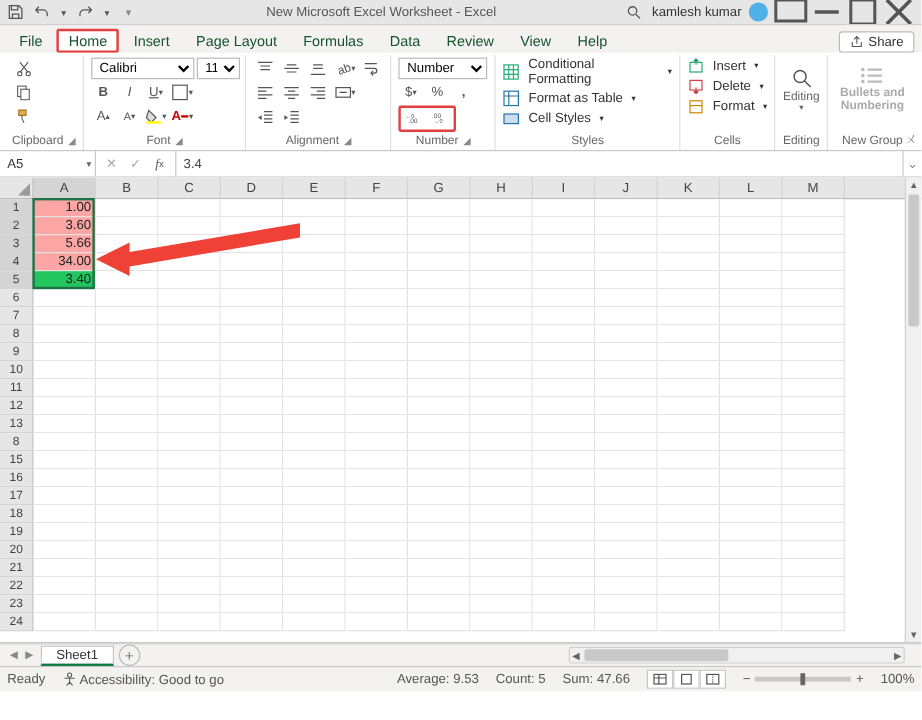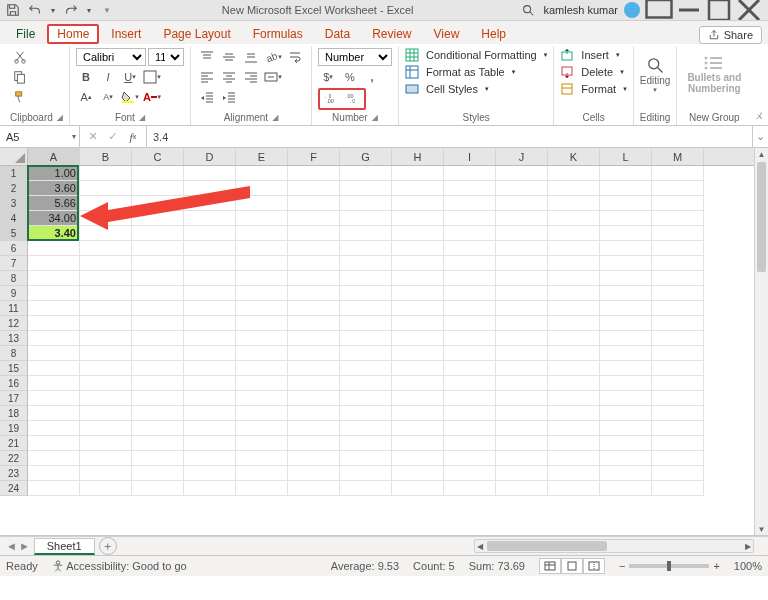--- a/index.html
+++ b/index.html
@@ -8,21 +8,21 @@
   .titlebar { height: 20px; background: #e6e6e6; display: flex; align-items: center; padding: 0 4px; gap:4px;}
   .titlebar .icon-btn { width: 18px; height: 18px; display:flex; align-items:center; justify-content:center; color:#555; }
   .titlebar .title { flex:1; text-align:center; color:#555; font-size:11px;}
   .titlebar .search-area { display:flex; align-items:center; gap:6px;}
   .win-btns { display:flex; gap:0;}
   .win-btn { width:30px; height:20px; display:flex; align-items:center; justify-content:center; color:#555;}
   .win-btn.close { background:#e6e6e6;}
   .titlebar .acct-badge { width:16px; height:16px; border-radius:50%; background:#50b0e8; display:inline-block;}
   
   .menutabs { height:24px; background:#f3f2f1; display:flex; align-items:flex-end; padding: 0 6px; gap:2px; border-top:1px solid #d0d0d0; position:relative;}
-  .menutab { padding:3px 10px; color:#c2410c; font-size:12px; background:transparent; }
+  .menutab { padding:3px 10px; color:#14532d; font-size:12px; background:transparent; }
   .menutab.file { color:#14532d; font-weight:500;}
   .menutab.home-outline { border:2px solid #e04040; border-radius:2px; padding:1px 8px; background:#fff;}
   .share-btn { margin-left:auto; border:1px solid #bbb; border-radius:3px; padding:2px 8px; background:#fff; display:flex; align-items:center; gap:4px; font-size:11px;}
   
   .ribbon { height:82px; background:#fff; border-bottom:1px solid #c8c8c8; display:flex; padding:2px 4px 0 4px; position:relative;}
   .group { border-right:1px solid #e0e0e0; padding:2px 6px 0 6px; display:flex; flex-direction:column; position:relative;}
   .group-body { flex:1; display:flex; align-items:flex-start; gap:4px;}
   .group-label { text-align:center; font-size:10px; color:#666; padding-bottom:2px; display:flex; align-items:center; justify-content:center; gap:4px;}
   .dlg-launcher { font-size:8px; color:#888;}
   .btn3 { width:20px; height:18px; display:flex; align-items:center; justify-content:center; color:#555; border:1px solid transparent;}
@@ -50,22 +50,22 @@
   .col-headers { height:18px; display:flex; background:#e6e6e6; border-bottom:1px solid #bdbdbd;}
   .corner { width:28px; border-right:1px solid #bdbdbd; background:#e6e6e6; position:relative;}
   .corner::after{ content:""; position:absolute; right:2px; bottom:2px; border:5px solid transparent; border-bottom-color:#9a9a9a; border-right-color:#9a9a9a;}
   .col-h { width:52px; border-right:1px solid #d4d4d4; text-align:center; font-size:11px; color:#444; line-height:18px;}
   .col-h.sel { background:#d4d4d4;}
   .rows { position:relative;}
   .row-h { width:28px; height:15px; border-right:1px solid #bdbdbd; border-bottom:1px solid #d4d4d4; text-align:center; font-size:10px; color:#444; line-height:15px; background:#e6e6e6;}
   .row-h.sel { background:#d4d4d4;}
   .gridrow { display:flex; height:15px;}
   .cell { width:52px; height:15px; border-right:1px solid #e3e3e3; border-bottom:1px solid #e3e3e3; text-align:right; padding-right:3px; font-size:11px; color:#222; line-height:15px; background:#fff;}
-  .cell.sel { background:#a3a3a3;}
-  .cell.active { background:#bef264;font-weight:bold;}
+  .cell.sel { background:#fca5a5;}
+  .cell.active { background:#22c55e;}
   .sel-border { position:absolute; border:2px solid #1f7246; pointer-events:none;}
   .vscroll { position:absolute; right:0; top:0; bottom:0; width:14px; background:#f0f0f0; border-left:1px solid #d0d0d0;}
   .vscroll .thumb{ position:absolute; left:2px; right:2px; top:14px; height:110px; background:#c8c8c8; border-radius:2px;}
   .vscroll .arr { position:absolute; left:0; right:0; height:12px; display:flex; align-items:center; justify-content:center; font-size:8px; color:#666;}
   .vscroll .arr.top{ top:0;} .vscroll .arr.bot{ bottom:0;}
   
   .arrow-ann { position:absolute; left:80px; top:30px; pointer-events:none;}
   
   .sheet-row { height:20px; background:#f3f2f1; border-top:1px solid #d0d0d0; border-bottom:1px solid #c8c8c8; display:flex; align-items:center; padding-left:6px; gap:4px; position:relative;}
   .sheet-nav { display:flex; gap:2px; color:#888;}
@@ -187,21 +187,21 @@
     </div>
     <div class="group-label">
         <span>Clipboard</span>
         <span class="dlg-launcher">◢</span>
       </div>
   </div>
 
   <div class="group" style="min-width:118px;">
     <div class="group-body col">
       <div class="row">
-        <select style="width:70px;"><option>Calibri</option></select>
+        <select style="width:86px;"><option>Calibri</option></select>
         <select style="width:36px;"><option>11</option></select>
       </div>
       <div class="row">
         <div class="btn3">
             <b>B</b>
           </div>
         <div class="btn3">
             <i>I</i>
           </div>
         <div class="btn3">
@@ -598,20 +598,36 @@
         <div class="cell"></div>
         <div class="cell"></div>
         <div class="cell"></div>
         <div class="cell"></div>
         <div class="cell"></div>
         <div class="cell"></div>
         <div class="cell"></div>
         <div class="cell"></div>
       </div>
       <div class="gridrow">
+        <div class="row-h">10</div>
+        <div class="cell"></div>
+        <div class="cell"></div>
+        <div class="cell"></div>
+        <div class="cell"></div>
+        <div class="cell"></div>
+        <div class="cell"></div>
+        <div class="cell"></div>
+        <div class="cell"></div>
+        <div class="cell"></div>
+        <div class="cell"></div>
+        <div class="cell"></div>
+        <div class="cell"></div>
+        <div class="cell"></div>
+      </div>
+      <div class="gridrow">
         <div class="row-h">11</div>
         <div class="cell"></div>
         <div class="cell"></div>
         <div class="cell"></div>
         <div class="cell"></div>
         <div class="cell"></div>
         <div class="cell"></div>
         <div class="cell"></div>
         <div class="cell"></div>
         <div class="cell"></div>
@@ -727,20 +743,36 @@
         <div class="cell"></div>
         <div class="cell"></div>
         <div class="cell"></div>
         <div class="cell"></div>
         <div class="cell"></div>
         <div class="cell"></div>
         <div class="cell"></div>
       </div>
       <div class="gridrow">
         <div class="row-h">19</div>
+        <div class="cell"></div>
+        <div class="cell"></div>
+        <div class="cell"></div>
+        <div class="cell"></div>
+        <div class="cell"></div>
+        <div class="cell"></div>
+        <div class="cell"></div>
+        <div class="cell"></div>
+        <div class="cell"></div>
+        <div class="cell"></div>
+        <div class="cell"></div>
+        <div class="cell"></div>
+        <div class="cell"></div>
+      </div>
+      <div class="gridrow">
+        <div class="row-h">20</div>
         <div class="cell"></div>
         <div class="cell"></div>
         <div class="cell"></div>
         <div class="cell"></div>
         <div class="cell"></div>
         <div class="cell"></div>
         <div class="cell"></div>
         <div class="cell"></div>
         <div class="cell"></div>
         <div class="cell"></div>
@@ -844,21 +876,21 @@
 
 <div class="statusbar">
   <span>Ready</span>
   <span><svg width="12" height="12" viewBox="0 0 14 14" style="vertical-align:-2px;">
         <circle cx="7" cy="3" r="2" fill="none" stroke="#555"></circle>
         <path stroke="#555" fill="none" d="M2 6h10M7 6v4M4 13l3-3 3 3"></path>
       </svg> <span>Accessibility: Good to go</span></span>
   <div class="spacer"></div>
   <span><span>Average:</span> <span>9.53</span></span>
   <span><span>Count:</span> <span>5</span></span>
-  <span><span>Sum:</span> <span>73.69</span></span>
+  <span><span>Sum:</span> <span>47.66</span></span>
   <div class="view-btns">
     <div class="view-btn">
         <svg width="12" height="10" viewBox="0 0 12 10">
           <rect x="1" y="1" width="10" height="8" fill="none" stroke="#555"></rect>
           <path stroke="#555" d="M1 4h10M5 1v8"></path>
         </svg>
       </div>
     <div class="view-btn">
         <svg width="12" height="10" viewBox="0 0 12 10">
           <rect x="2" y="1" width="8" height="8" fill="none" stroke="#555"></rect>

